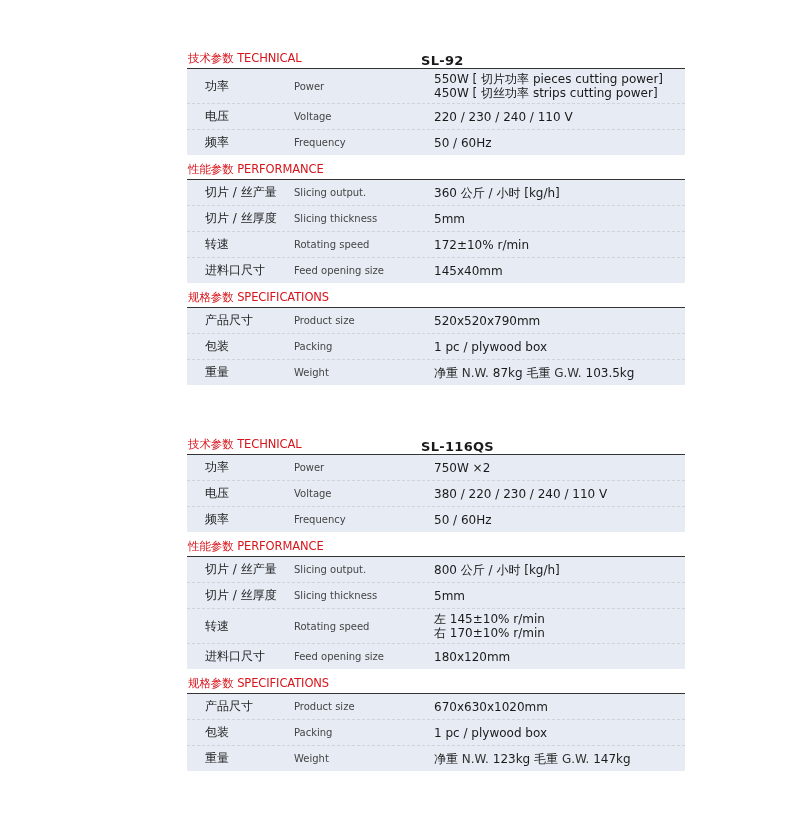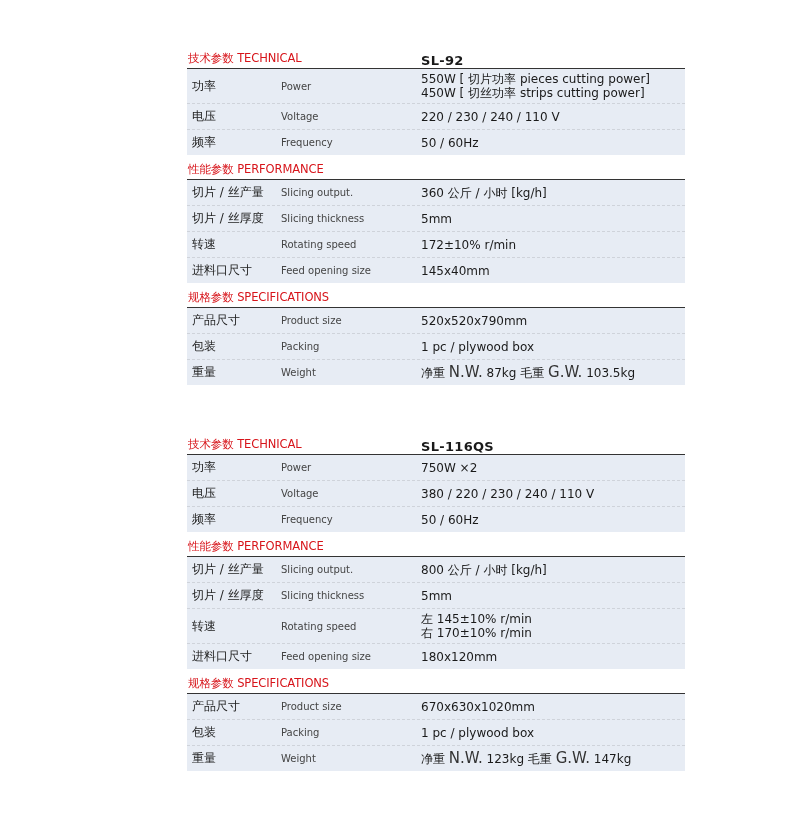--- a/index.html
+++ b/index.html
@@ -5,24 +5,24 @@
     html, body { margin: 0; padding: 0; background: #ffffff; }
     body { width: 800px; height: 815px; position: relative; font-family: "DejaVu Sans", "Liberation Sans", sans-serif; color: #222; }
     .product { position: absolute; left: 151px; width: 498px; margin-left: 36px; }
     .section-head { position: relative; height: 20px; }
     .section-title { position: absolute; left: 1px; bottom: 2px; font-size: 11.5px; color: #d7141a; white-space: nowrap; letter-spacing: -0.1px; }
     .model { position: absolute; left: 234px; bottom: 0px; font-size: 13px; font-weight: bold; color: #1a1a1a; letter-spacing: 0.3px; }
     .tbl { border-top: 1.5px solid #333; }
     .row { display: flex; align-items: center; background: #e7ecf4; border-bottom: 1px dashed #cfd3da; min-height: 25px; }
     .row:last-child { border-bottom: none; }
     .row.tall { min-height: 32px; }
-    .c-cn { width: 89px; padding-left: 5px; font-size: 12px; color: #222; white-space: nowrap; }
+    .c-cn { width: 89px; padding-left: 18px; font-size: 12px; color: #222; white-space: nowrap; }
     .c-en { width: 140px; font-size: 10px; color: #444; white-space: nowrap; }
     .c-val { flex: 1; font-size: 12px; color: #1a1a1a; line-height: 14px; white-space: nowrap; }
-    .small { font-size: 15px; color: #333; }
+    .small { font-size: 12px; color: #333; }
   </style>
 </head>
 <body>
 
 <div class="product" style="top:44px;">
   <div class="section-head" style="height:24px;">
     <span class="section-title">技术参数 TECHNICAL</span>
     <span class="model">SL-92</span>
   </div>
   <div class="tbl">

